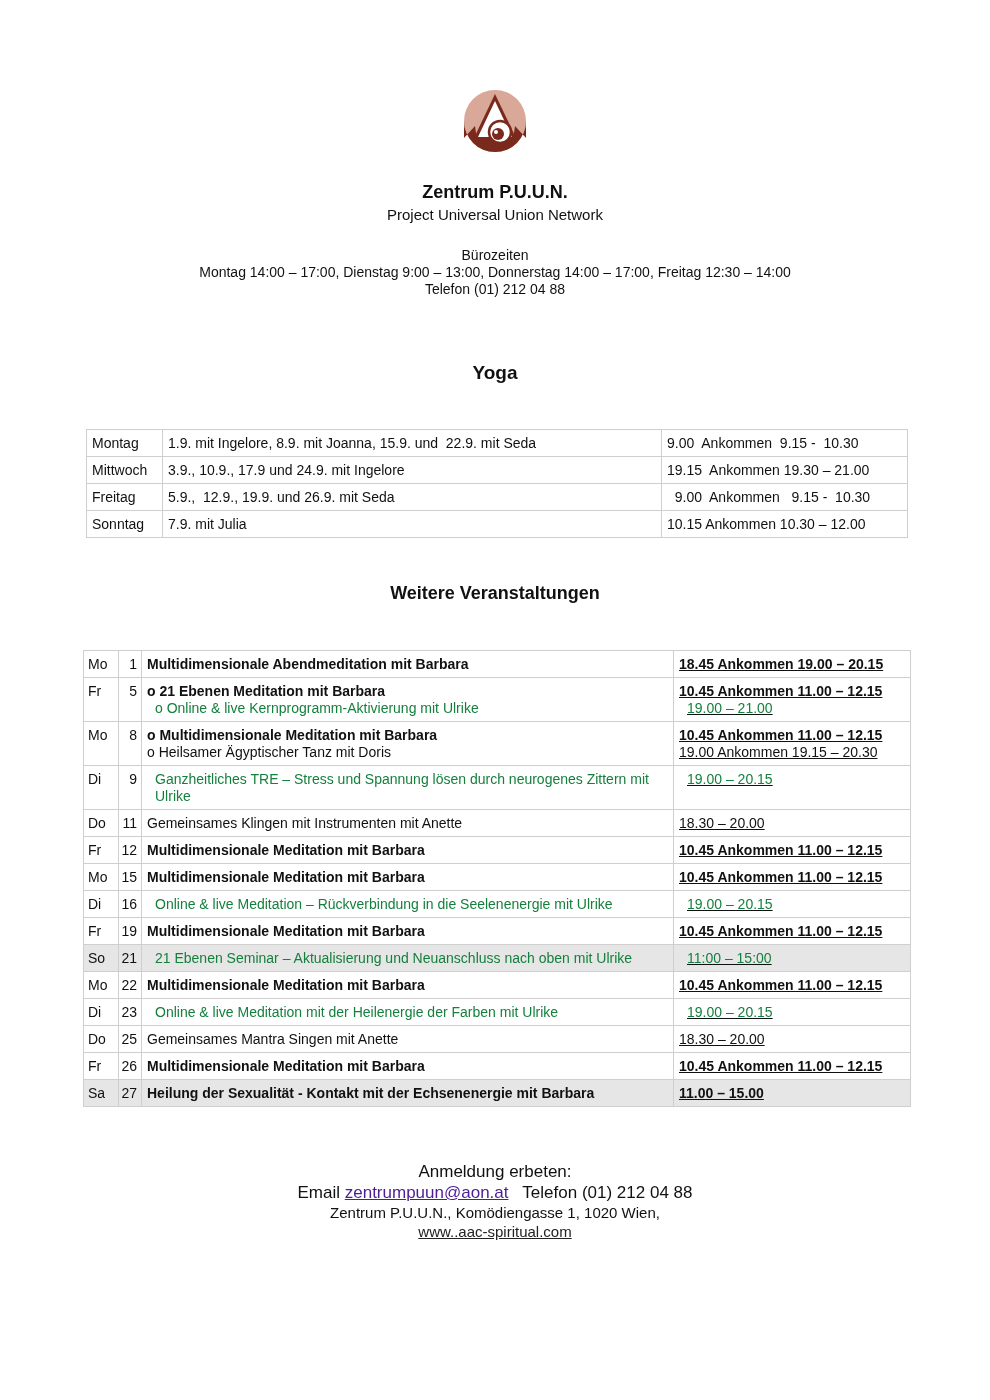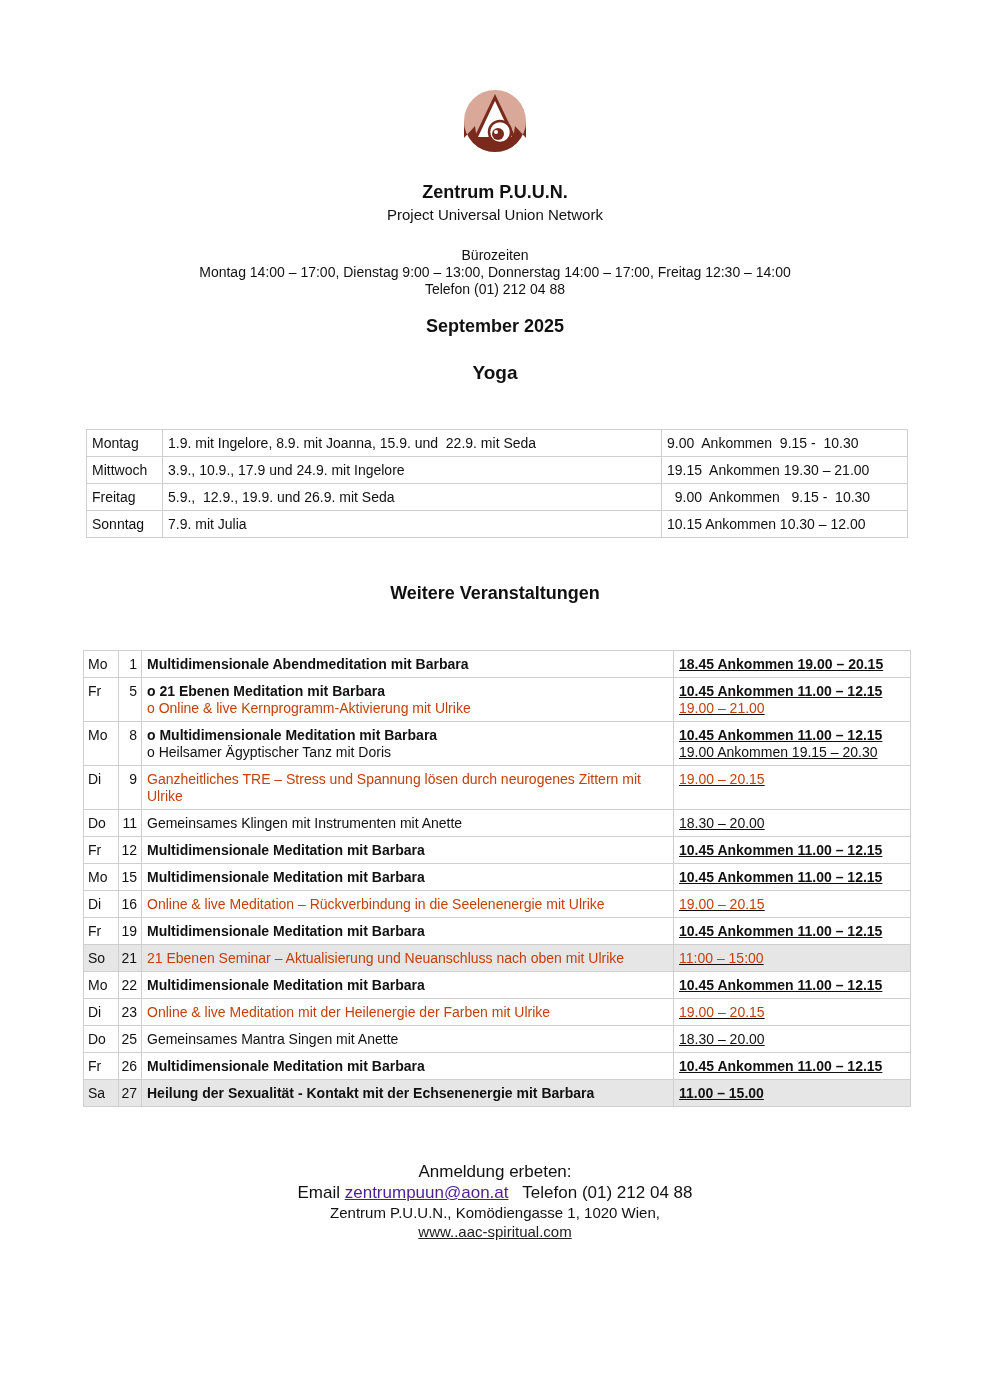--- a/index.html
+++ b/index.html
@@ -24,21 +24,21 @@
     #yoga-table td.c2 { width: 488px; }
     #yoga-table td.c3 { width: 235px; }
 
     #events-table { left: 83px; top: 650px; width: 828px; }
     #events-table td { padding-top: 5px; padding-bottom: 4px; }
     #events-table td.wd { width: 26px; padding-left: 4px; padding-right: 4px; }
     #events-table td.dn { width: 16px; text-align: right; padding-left: 2px; padding-right: 4px; }
     #events-table td.ti { width: 226px; text-decoration: underline; }
     #events-table tr.shaded td { background: #e6e6e6; }
     .bold { font-weight: bold; color: #111; }
-    .red { color: #c2410c; }
+    .red { color: #15803d; margin-left: 8px; }
     .normal { color: #111; }
 
     .footer-1 { top: 1162px; font-size: 17px; }
     .footer-2 { top: 1183px; font-size: 17px; }
     .footer-3 { top: 1204px; font-size: 15px; }
     .footer-4 { top: 1223px; font-size: 15px; }
     a.email { color: #4c1d95; text-decoration: underline; }
     a.web { color: #222; text-decoration: underline; }
   </style>
 </head>
@@ -54,21 +54,20 @@
     <circle cx="37" cy="44" r="11" fill="#ffffff" stroke="#7a2a1c" stroke-width="2.5"></circle>
     <circle cx="35" cy="46" r="6" fill="#7a2a1c"></circle>
     <circle cx="33" cy="44" r="2" fill="#ffffff"></circle>
   </svg>
 
   <div class="center org-name">Zentrum P.U.U.N.</div>
   <div class="center org-sub">Project Universal Union Network</div>
   <div class="center office-h">Bürozeiten</div>
   <div class="center office-hours">Montag 14:00 – 17:00, Dienstag 9:00 – 13:00, Donnerstag 14:00 – 17:00, Freitag 12:30 – 14:00</div>
   <div class="center office-tel">Telefon (01) 212 04 88</div>
-  <div class="center month">September 2025</div>
   <div class="center yoga-h">Yoga</div>
 
   <table id="yoga-table">
     <tbody id="yoga-body">
         <tr>
           <td class="c1" style="white-space: pre;">Montag</td>
           <td class="c2" style="white-space: pre;">1.9. mit Ingelore, 8.9. mit Joanna, 15.9. und  22.9. mit Seda</td>
           <td class="c3" style="white-space: pre;">9.00  Ankommen  9.15 -  10.30</td>
         </tr>
         <tr>

